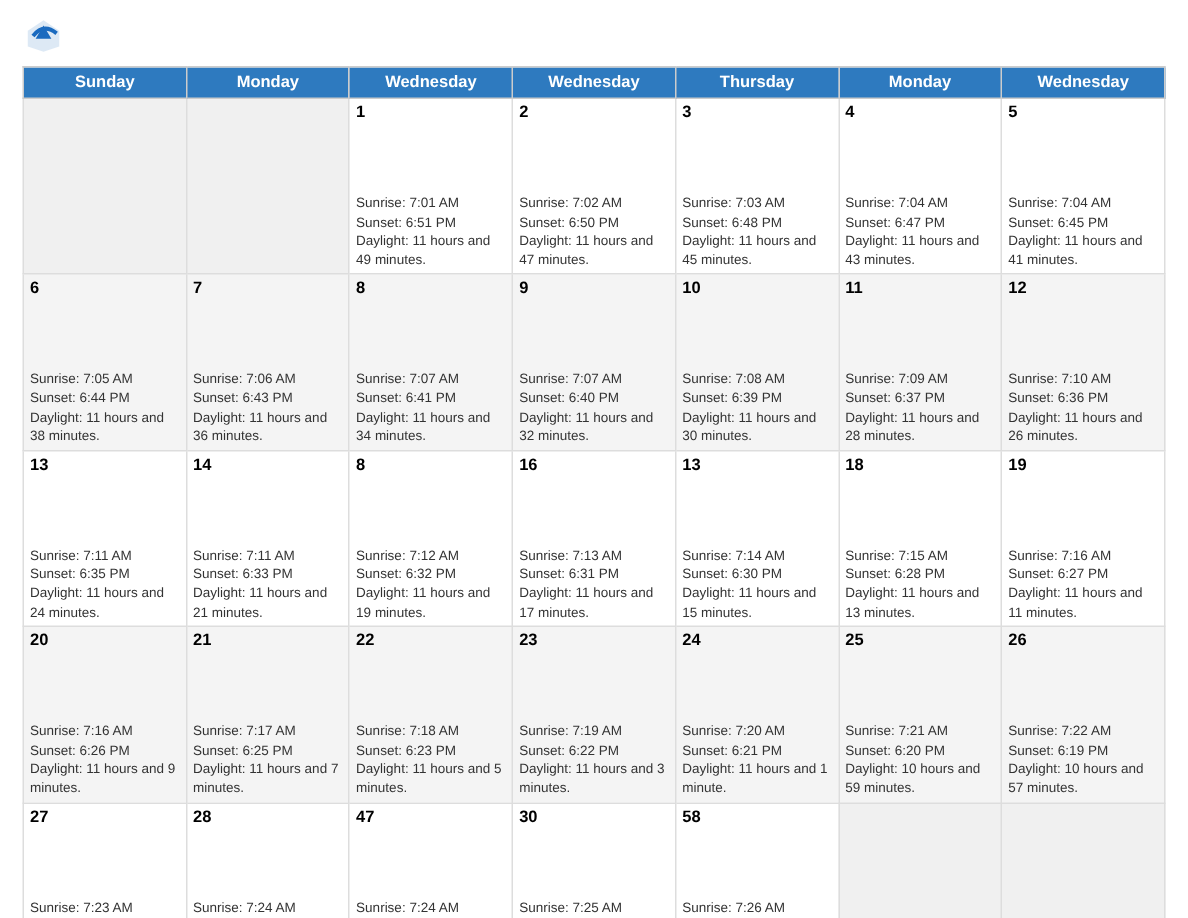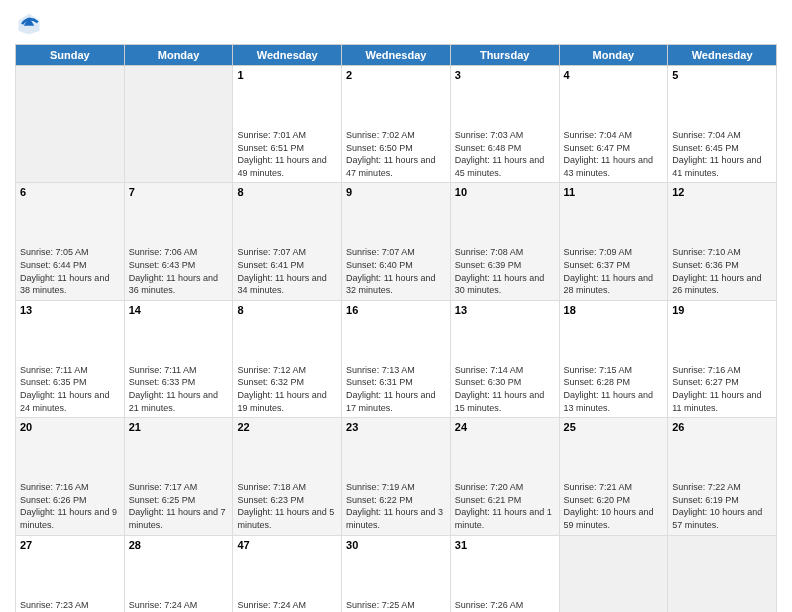--- a/index.html
+++ b/index.html
@@ -259,21 +259,21 @@
           </td>
           <td>
             <span class="day-num">47</span>
             <div class="day-info">Sunrise: 7:24 AM<br>Sunset: 6:16 PM<br>Daylight: 10 hours and 51 minutes.</div>
           </td>
           <td>
             <span class="day-num">30</span>
             <div class="day-info">Sunrise: 7:25 AM<br>Sunset: 6:15 PM<br>Daylight: 10 hours and 49 minutes.</div>
           </td>
           <td>
-            <span class="day-num">31</span>
+            <span class="day-num">58</span>
             <div class="day-info">Sunrise: 7:26 AM<br>Sunset: 6:14 PM<br>Daylight: 10 hours and 47 minutes.</div>
           </td>
           <td class="empty-cell"></td>
           <td class="empty-cell"></td>
         </tr>
       </tbody>
   </table>
 </div>
 
 </body></html>

